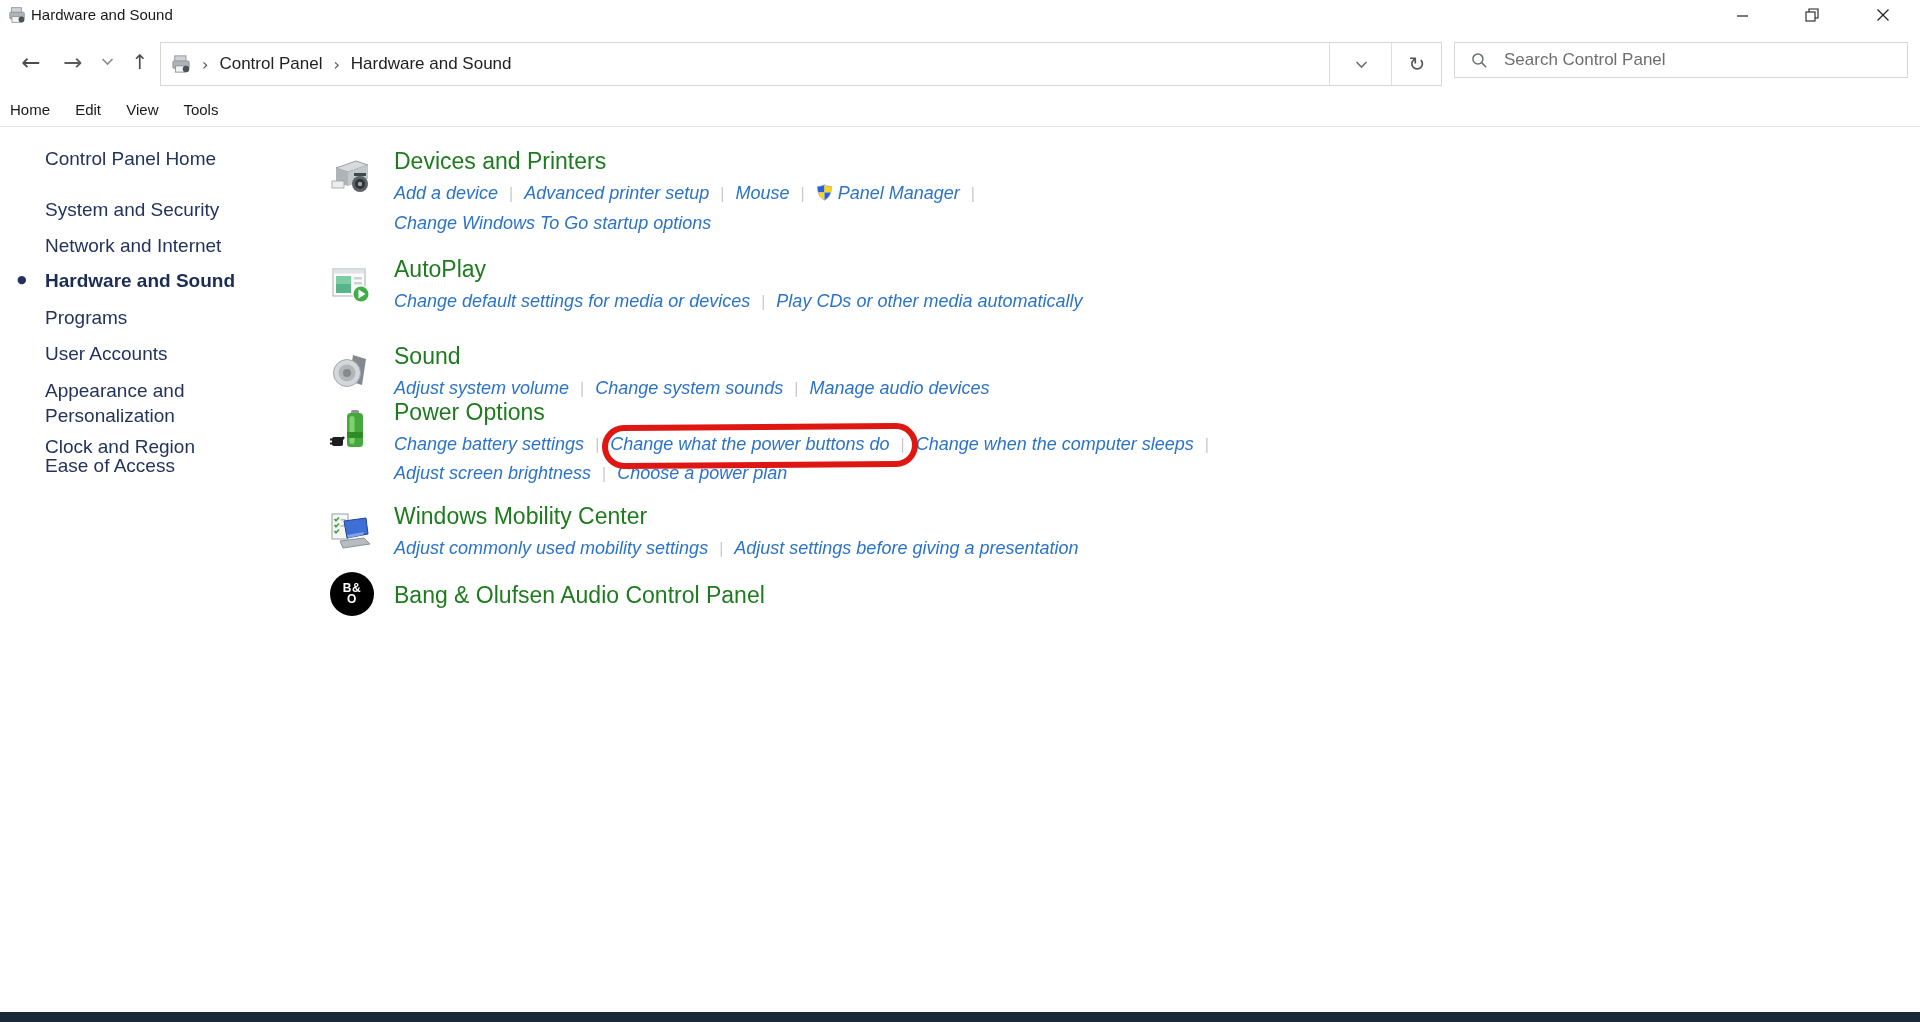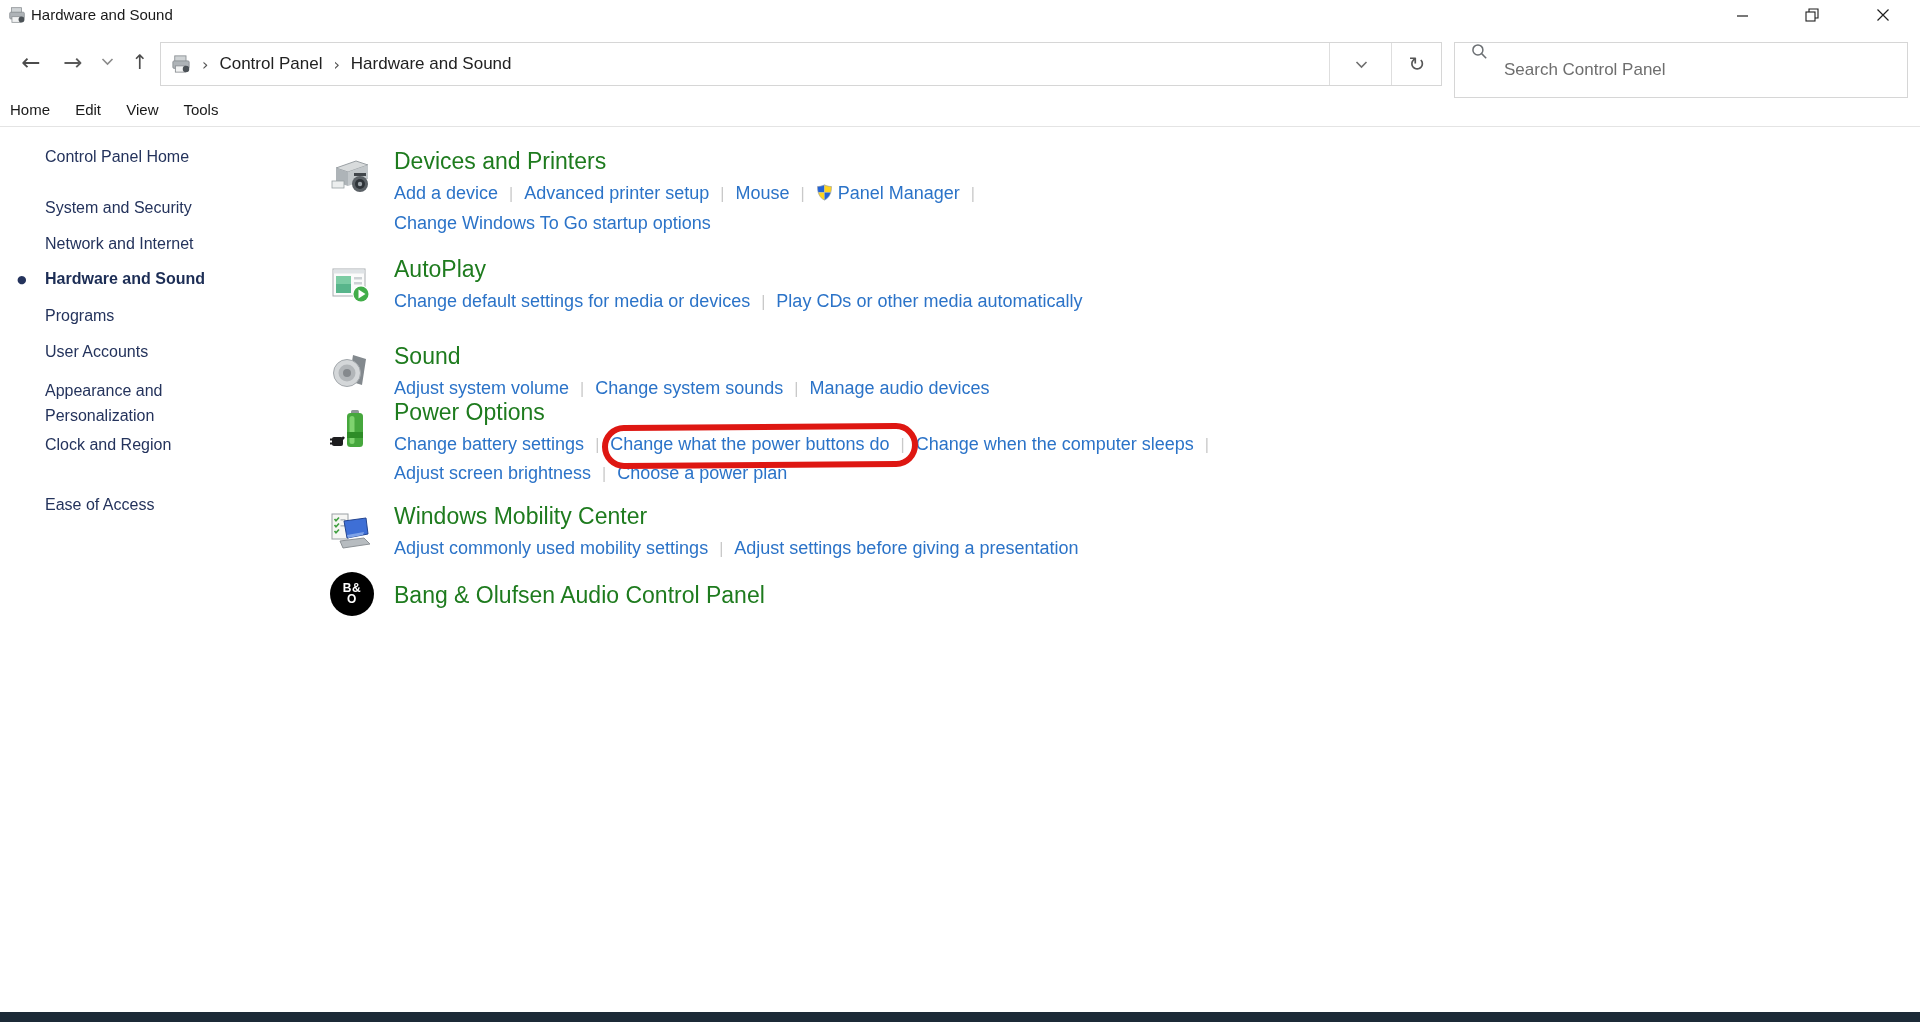--- a/index.html
+++ b/index.html
@@ -17,40 +17,40 @@
   .nv-back{left:16px;font-size:23px;color:#4c4c4c;}
   .nv-fwd{left:58px;font-size:23px;color:#5a5a5a;}
   .nv-chevron{left:96px;top:54px;width:22px;height:16px;}
   .nv-up{left:125px;font-size:20px;color:#4c4c4c;}
   .addressbox{position:absolute;left:160px;top:42px;width:1282px;height:44px;background:#fff;border:1px solid #d6d6d6;box-sizing:border-box;}
   .crumbs{position:absolute;left:10px;top:0;height:42px;display:flex;align-items:center;gap:11px;font-size:17px;color:#222;}
   .crumb{cursor:default;}
   .crumb-chev{color:#555;font-size:16px;font-family:"DejaVu Sans",sans-serif;}
   .addr-dd{position:absolute;left:1168px;top:0;width:62px;height:42px;border-left:1px solid #dedede;display:flex;align-items:center;justify-content:center;}
   .refreshcell{position:absolute;left:1230px;top:0;width:50px;height:42px;border-left:1px solid #dedede;display:flex;align-items:center;justify-content:center;font-family:"DejaVu Sans",sans-serif;font-size:20px;color:#565656;}
-  .searchbox{position:absolute;left:1454px;top:42px;width:454px;height:56px;border:1px solid #d6d6d6;box-sizing:border-box;display:flex;}
+  .searchbox{position:absolute;left:1454px;top:42px;width:454px;height:36px;border:1px solid #d6d6d6;box-sizing:border-box;display:flex;align-items:center;}
   .searchbox svg{margin-left:16px;flex:0 0 auto;}
   .searchbox input{border:none;outline:none;flex:1;margin-left:14px;font-size:17px;font-family:"Liberation Sans",sans-serif;color:#333;}
   .searchbox input::placeholder{color:#6e6e6e;opacity:1;}
   
   .menubar{position:absolute;left:10px;top:101px;height:22px;font-size:15px;color:#191919;}
   .menubar span{margin-right:21px;cursor:default;}
   .menusep{position:absolute;left:0;top:126px;width:1920px;height:1px;background:#e4e4e4;}
   
-  .side-item{position:absolute;left:45px;font-size:16px;color:#24335c;cursor:pointer;white-space:nowrap;}
+  .side-item{position:absolute;left:45px;font-size:19px;color:#24335c;cursor:pointer;white-space:nowrap;}
   .side-item.wrap{white-space:normal;width:190px;line-height:25px;}
   .side-item.active{font-weight:bold;color:#1c2d55;}
   .side-bullet{position:absolute;left:17px;top:273px;font-size:11px;color:#24335c;font-family:"DejaVu Sans",sans-serif;}
   
   .section{position:absolute;left:330px;width:1100px;}
   .sec-icon{position:absolute;left:0;top:10px;width:42px;height:42px;}
   .sec-body{margin-left:64px;}
   .sec-title{display:inline-block;font-size:23px;line-height:30px;color:#1e7b1e;cursor:pointer;text-decoration:none;}
   .links{margin-top:3px;font-size:18px;line-height:28px;color:#2b73c8;white-space:nowrap;}
-  .links a{color:#2b73c8;text-decoration:none;cursor:pointer;}
+  .links a{color:#2b73c8;text-decoration:none;cursor:pointer;font-style:italic;}
   .sep{color:#c9c9c9;margin:0 11px;font-size:16px;}
   .shield{display:inline-block;vertical-align:-2px;margin-right:5px;}
   .bo-circle{position:absolute;left:0;top:-8px;width:44px;height:44px;border-radius:50%;background:#000;
              display:flex;flex-direction:column;align-items:center;justify-content:center;color:#fff;
              font-size:12px;line-height:11px;font-weight:bold;letter-spacing:.5px;}
   
   .annotation{position:absolute;left:602px;top:424px;width:304px;height:32px;
               border:6px solid #de1712;border-radius:24px;transform:rotate(-.4deg);pointer-events:none;}
   
   .taskbar{position:absolute;left:0;top:1012px;width:1920px;height:10px;background:#1c2a37;}
@@ -138,21 +138,21 @@
 
   <div class="side-item" style="top:148px">Control Panel Home</div>
   <div class="side-item" style="top:199px">System and Security</div>
   <div class="side-item" style="top:235px">Network and Internet</div>
   <div class="side-bullet">●</div>
   <div class="side-item active" style="top:270px">Hardware and Sound</div>
   <div class="side-item" style="top:307px">Programs</div>
   <div class="side-item" style="top:343px">User Accounts</div>
   <div class="side-item wrap" style="top:378px">Appearance and Personalization</div>
   <div class="side-item" style="top:436px">Clock and Region</div>
-  <div class="side-item" style="top:496px">Ease of Access</div>
+  <div class="side-item" style="top:455px">Ease of Access</div>
 
   <div class="section" style="top:146px">
     <span class="sec-icon">
       <svg width="42" height="42" viewBox="0 0 42 42">
         <polygon points="6,12 26,5 38,9 18,16" fill="#d8dbdc" stroke="#9aa0a4" stroke-width="1"></polygon>
         <polygon points="6,12 18,16 18,30 6,26" fill="#aeb4b8"></polygon>
         <polygon points="18,16 38,9 38,23 18,30" fill="#c2c7ca"></polygon>
         <rect x="2" y="25" width="12" height="7" fill="#eceeee" stroke="#9aa0a4" stroke-width="0.8"></rect>
         <circle cx="30" cy="28" r="8" fill="#5b6166"></circle>
         <circle cx="30" cy="28" r="5" fill="#2e3338"></circle>

